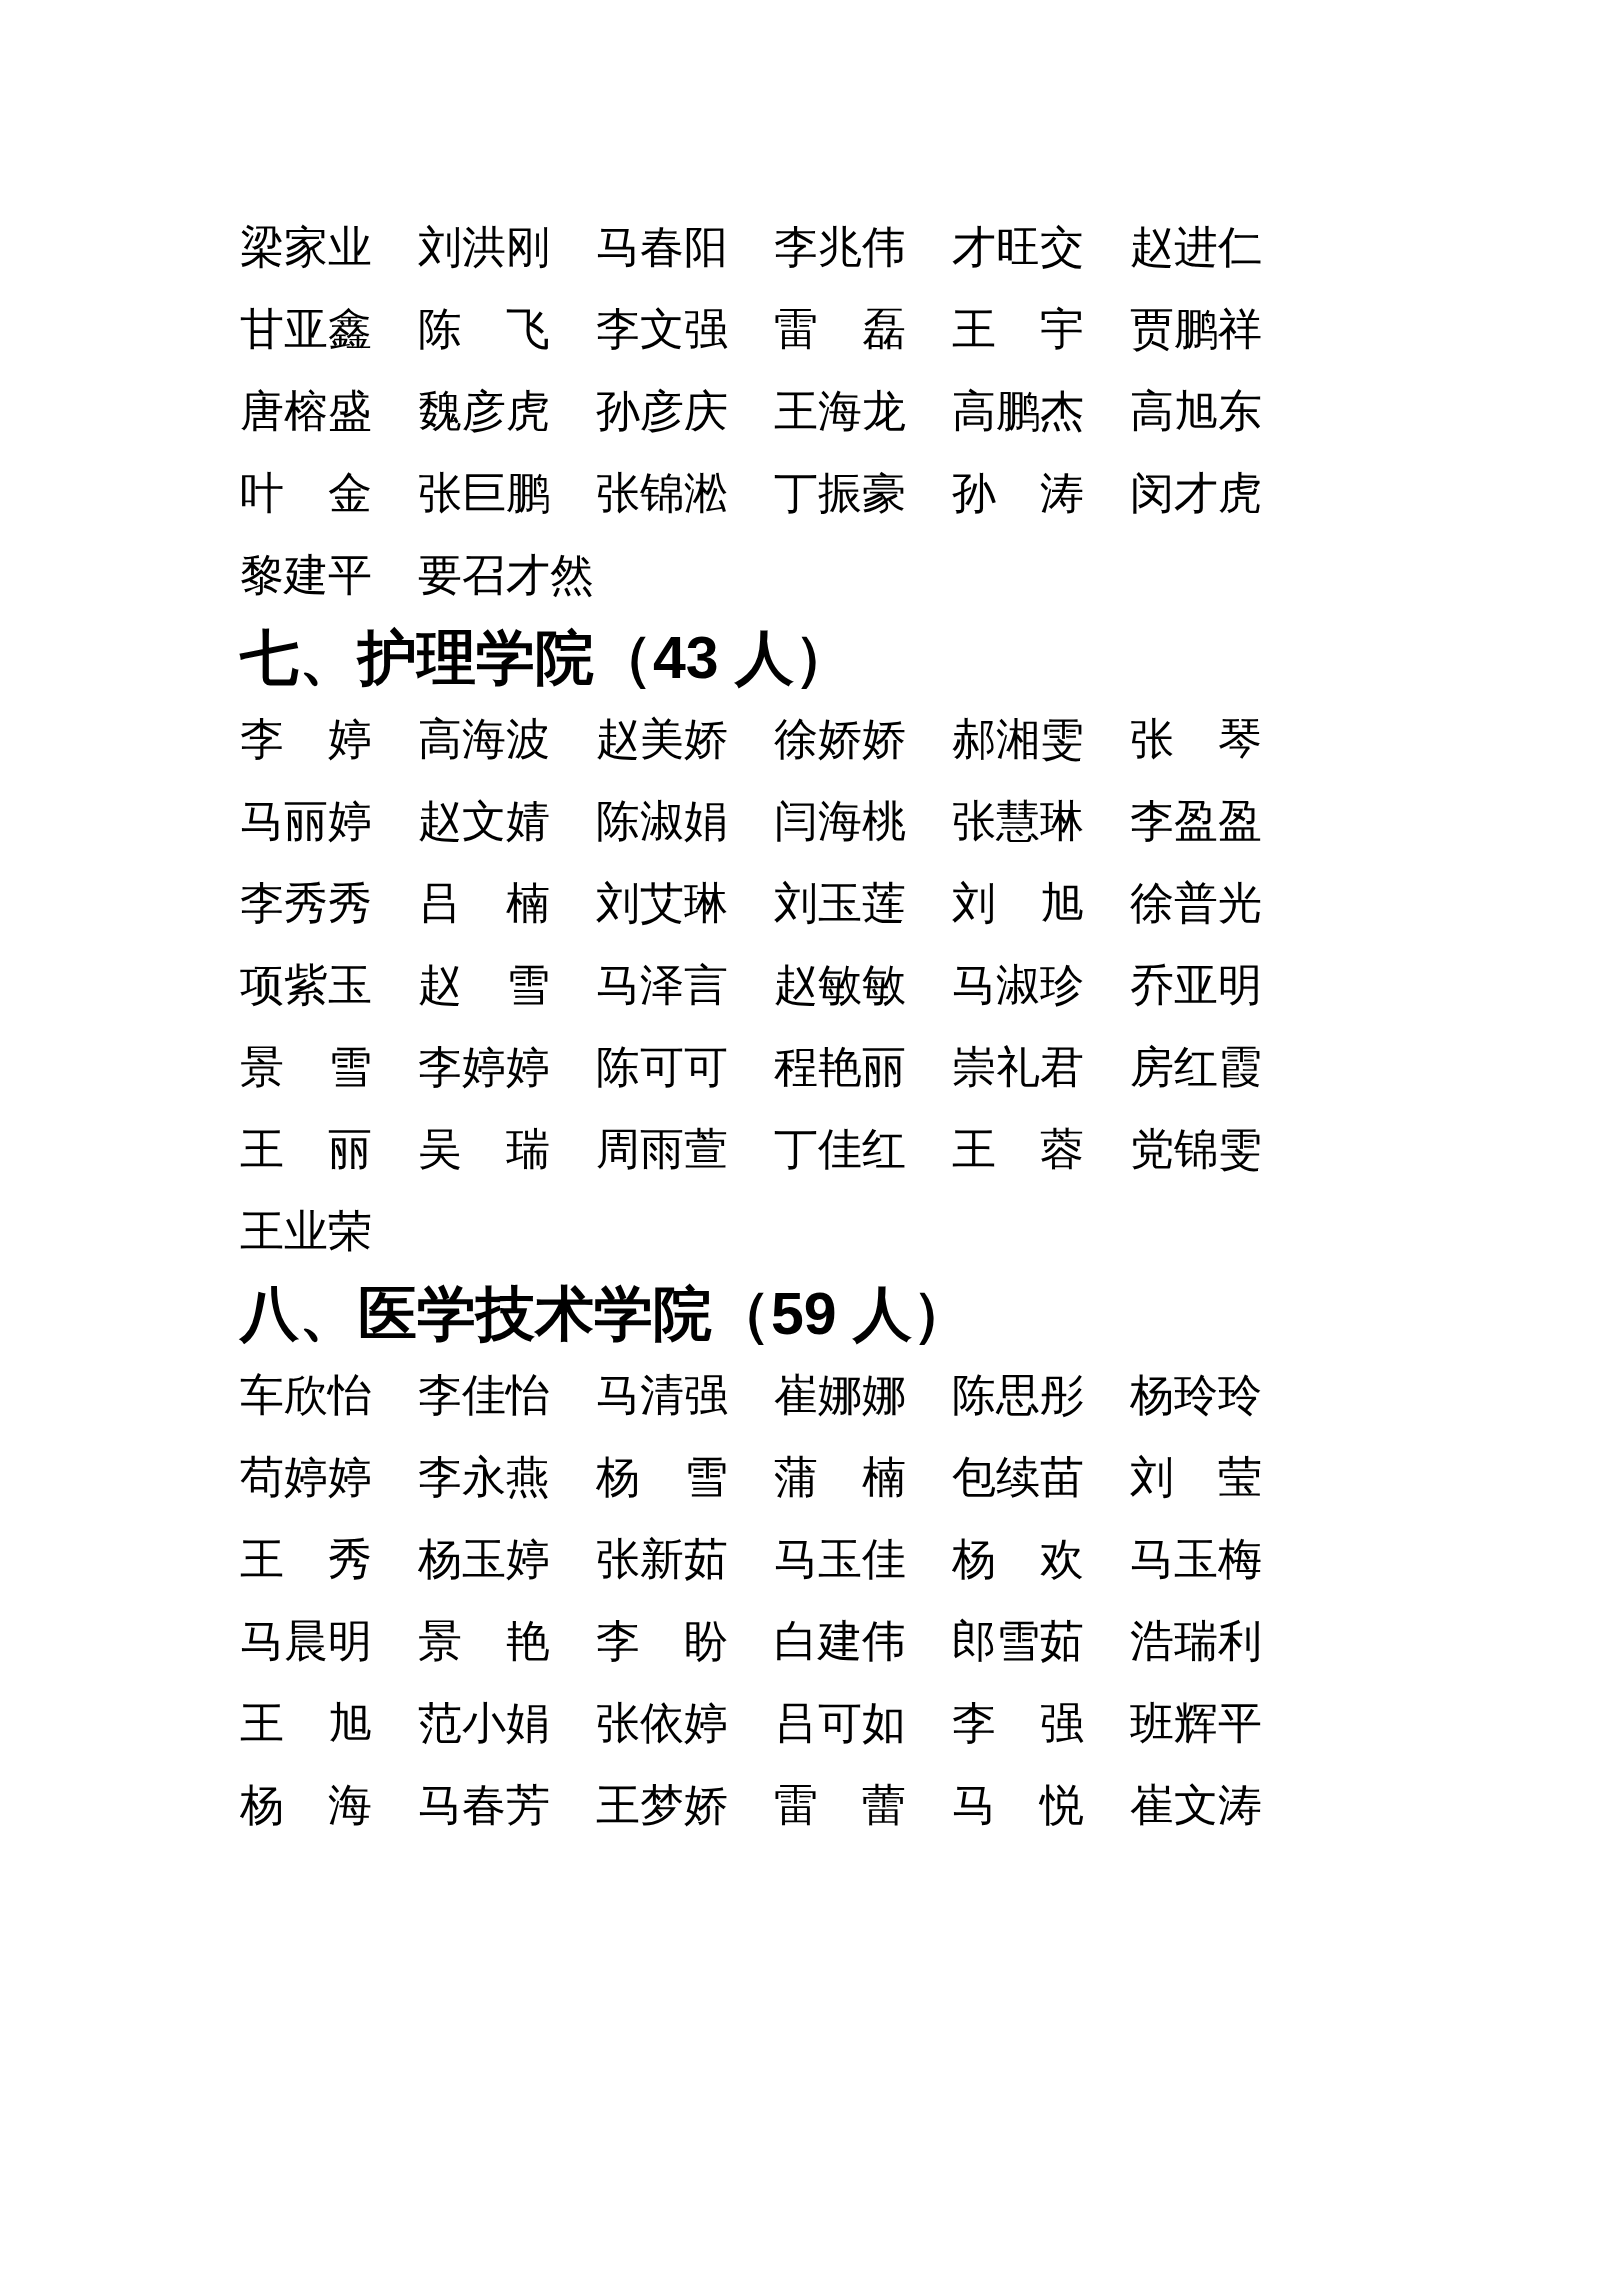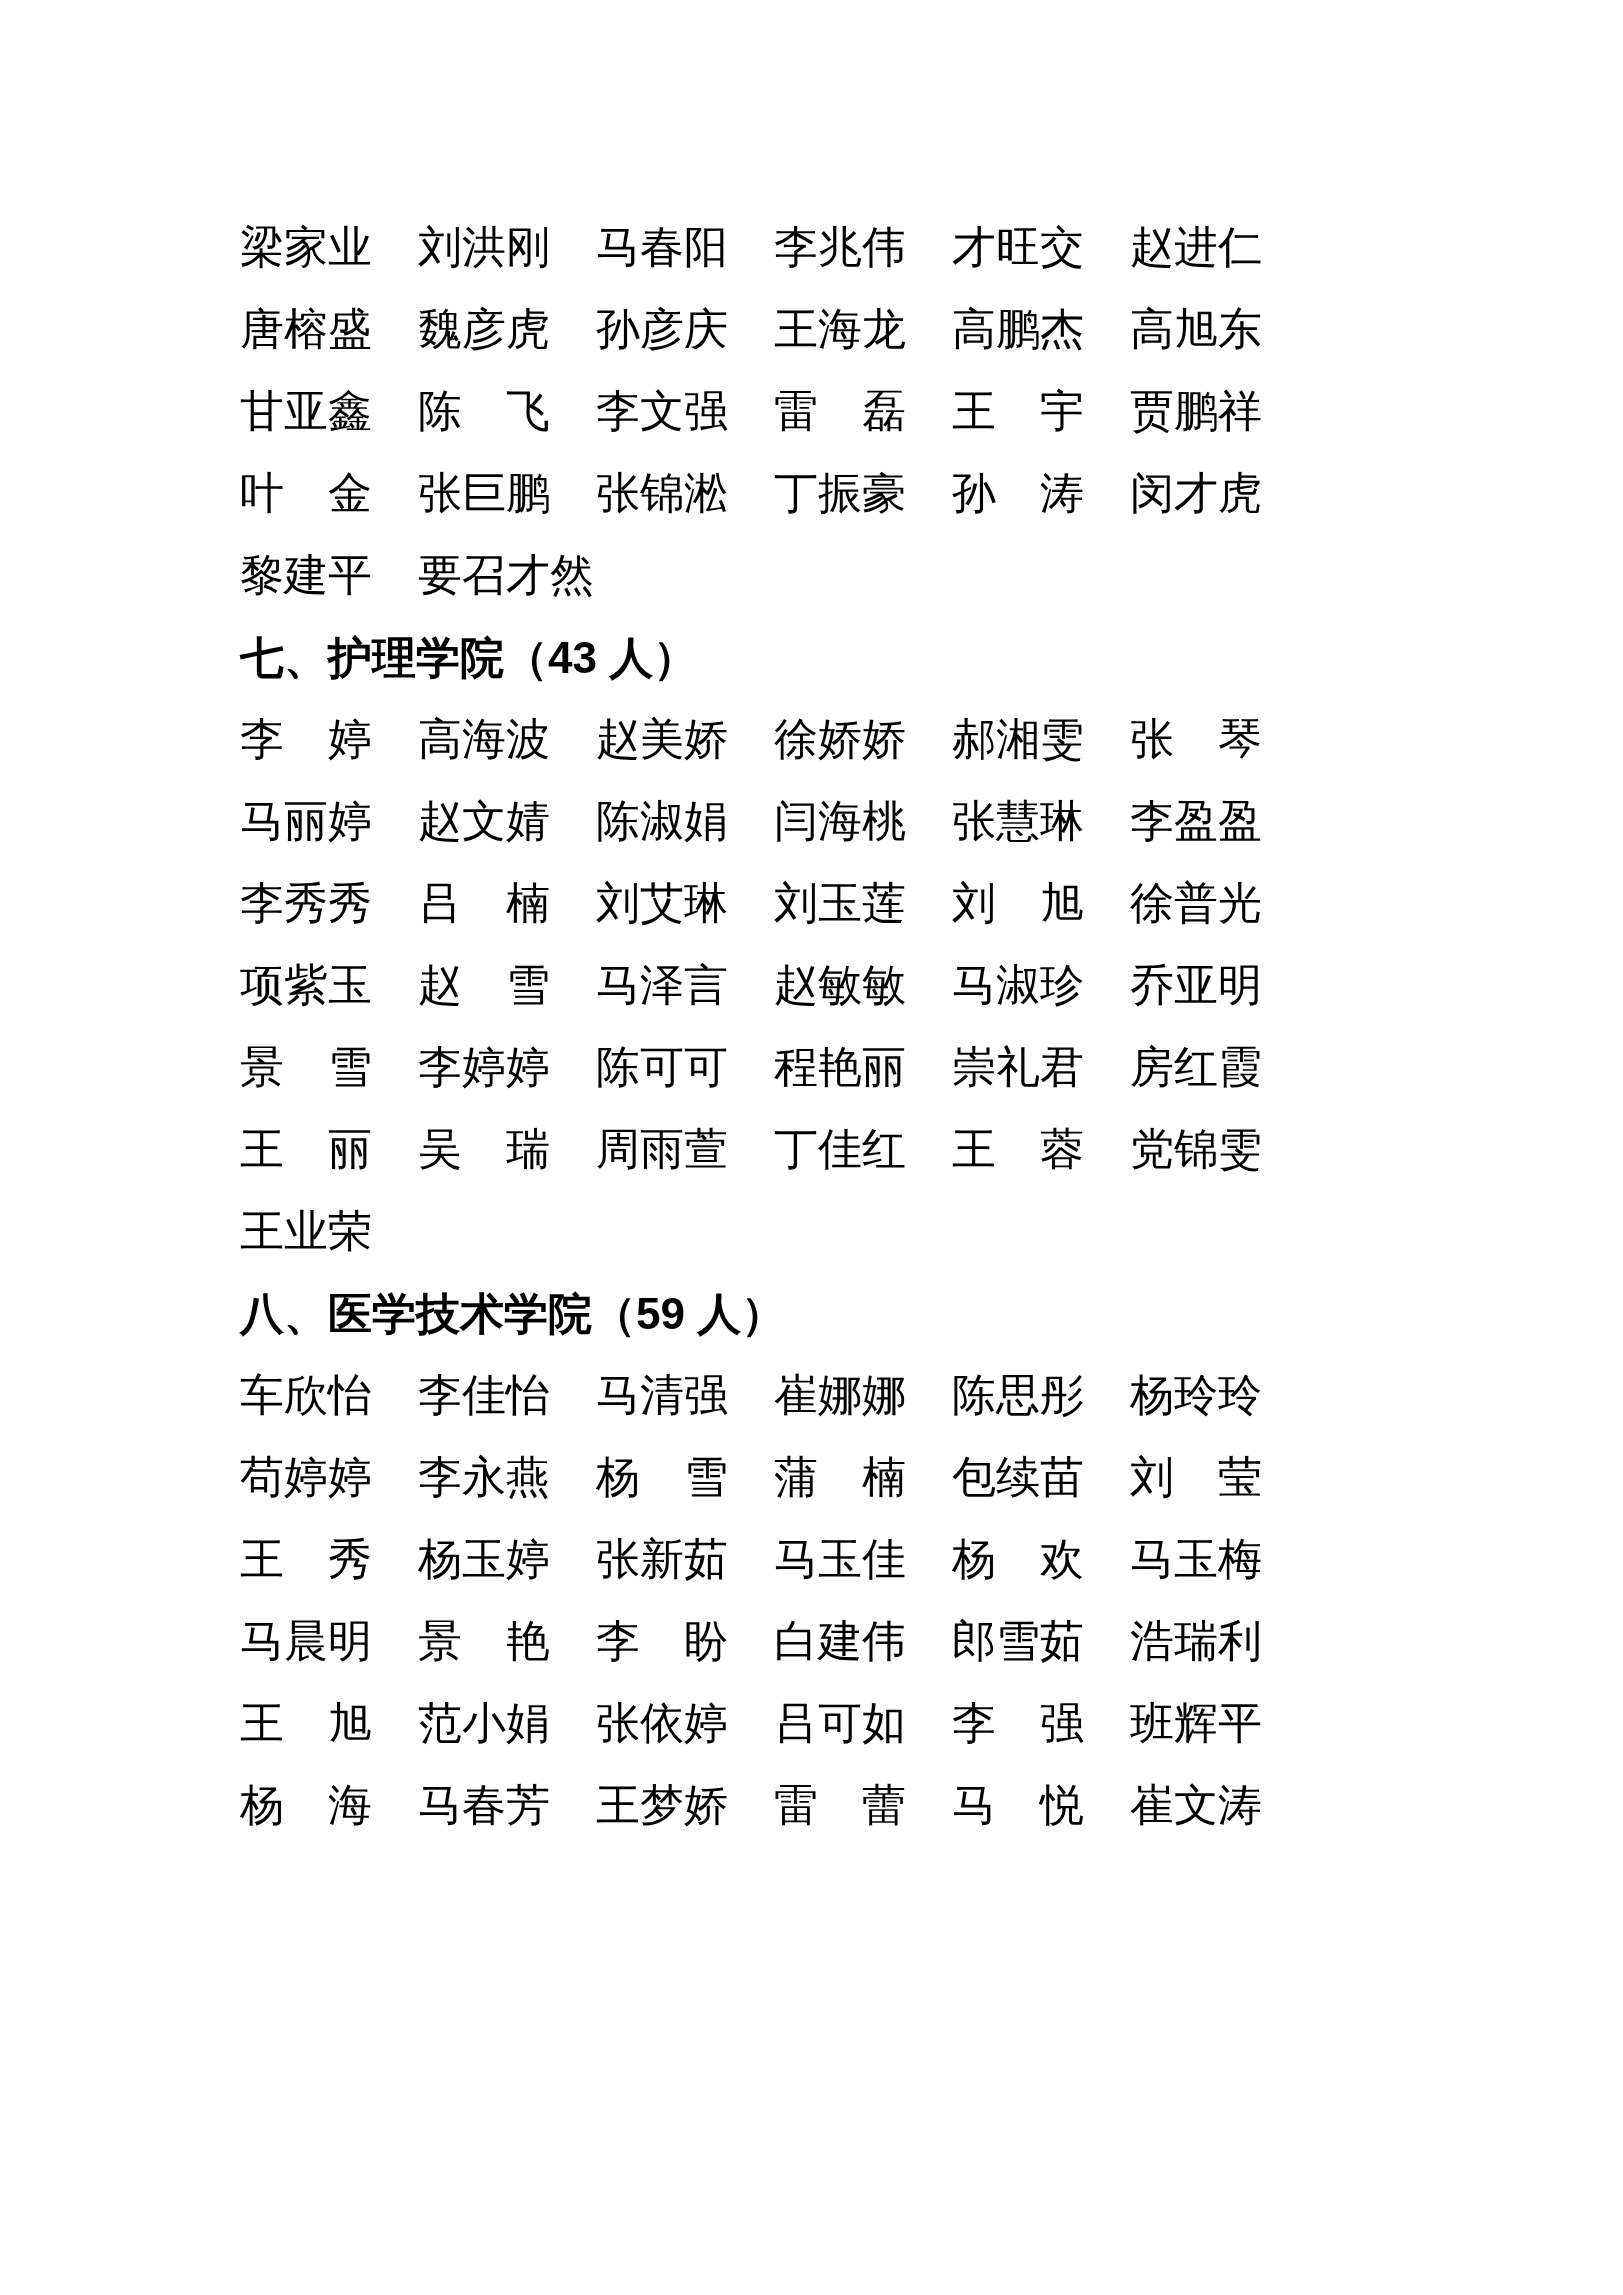--- a/index.html
+++ b/index.html
@@ -35,57 +35,57 @@
     letter-spacing: 0;
   }
   .header-line {
     height: 82px;
     display: flex;
     align-items: center;
   }
   .section-header {
     font-family: "Liberation Sans", "DejaVu Sans", sans-serif;
     font-weight: 700;
-    font-size: 44px;
+    font-size: 59px;
     line-height: 82px;
     color: #000000;
     white-space: pre;
     text-align: right;
   }
 </style>
 </head>
 <body>
 
 <div class="page">
   <div class="content" id="content">
       <div class="line">
         <span class="name">梁家业</span>
         <span class="name">刘洪刚</span>
         <span class="name">马春阳</span>
         <span class="name">李兆伟</span>
         <span class="name">才旺交</span>
         <span class="name">赵进仁</span>
       </div>
       <div class="line">
+        <span class="name">甘亚鑫</span>
+        <span class="name">陈　飞</span>
+        <span class="name">李文强</span>
+        <span class="name">雷　磊</span>
+        <span class="name">王　宇</span>
+        <span class="name">贾鹏祥</span>
+      </div>
+      <div class="line">
         <span class="name">唐榕盛</span>
         <span class="name">魏彦虎</span>
         <span class="name">孙彦庆</span>
         <span class="name">王海龙</span>
         <span class="name">高鹏杰</span>
         <span class="name">高旭东</span>
       </div>
       <div class="line">
-        <span class="name">甘亚鑫</span>
-        <span class="name">陈　飞</span>
-        <span class="name">李文强</span>
-        <span class="name">雷　磊</span>
-        <span class="name">王　宇</span>
-        <span class="name">贾鹏祥</span>
-      </div>
-      <div class="line">
         <span class="name">叶　金</span>
         <span class="name">张巨鹏</span>
         <span class="name">张锦淞</span>
         <span class="name">丁振豪</span>
         <span class="name">孙　涛</span>
         <span class="name">闵才虎</span>
       </div>
       <div class="line">
         <span class="name">黎建平</span>
         <span class="name">要召才然</span>

